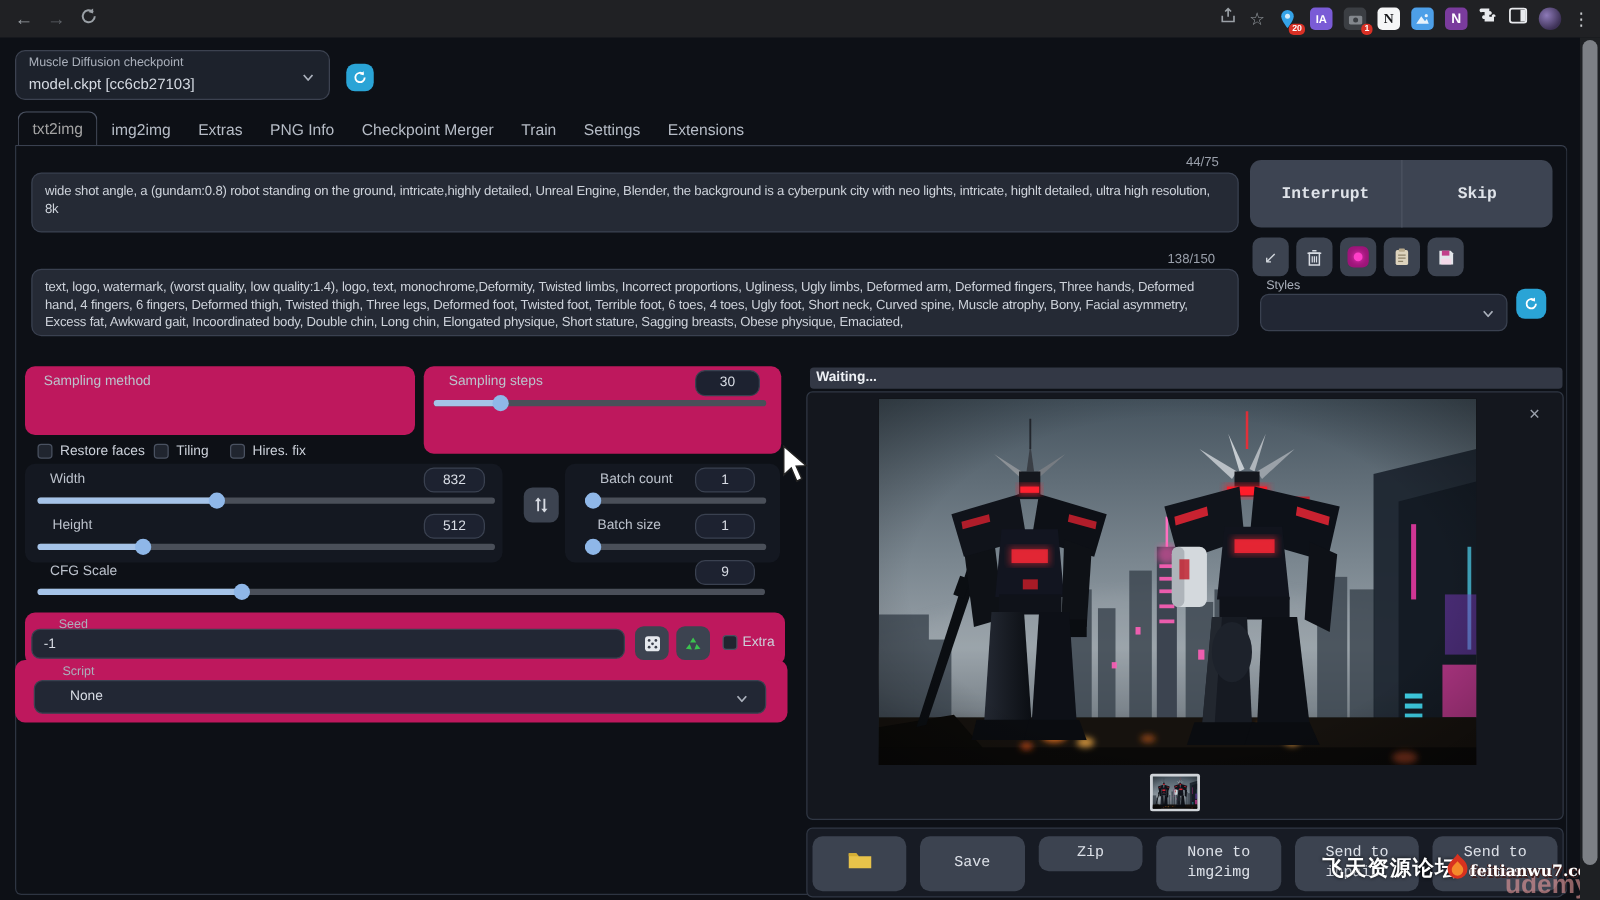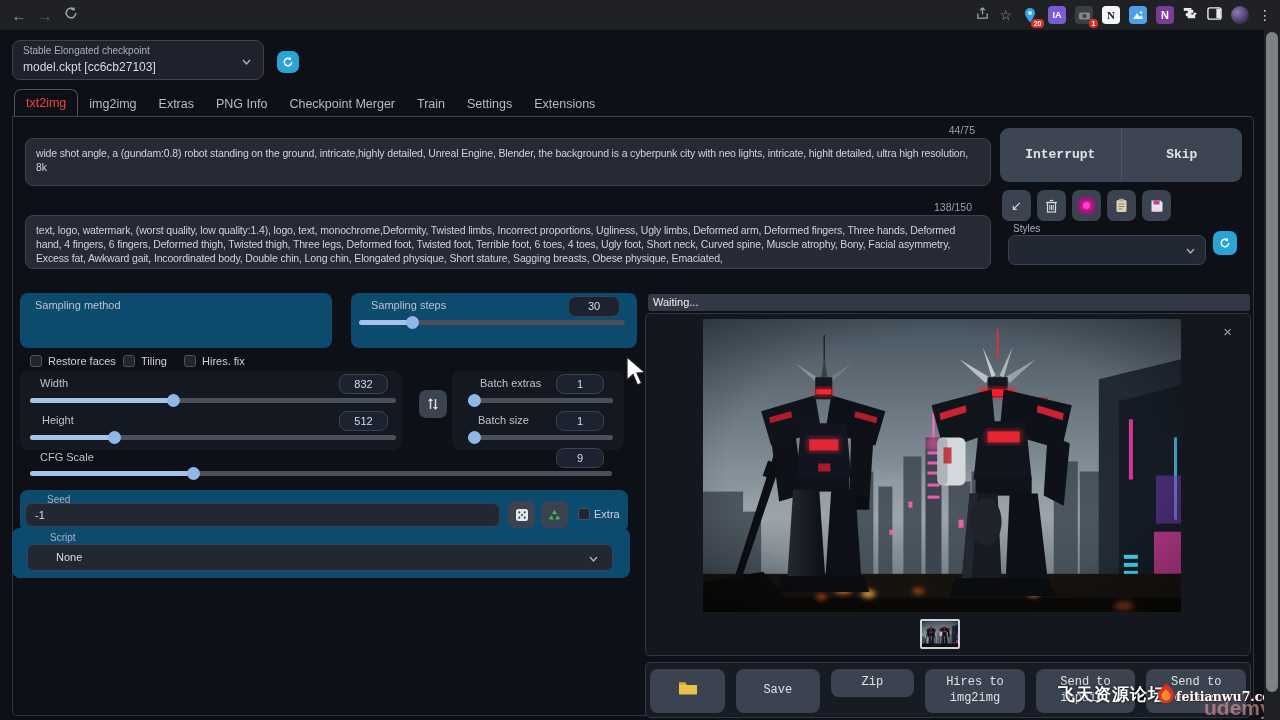--- a/index.html
+++ b/index.html
@@ -15,40 +15,40 @@
   #omnibox { position:absolute; left:88px; top:4px; width:560px; height:22px; background:#35363a;
     border-radius:11px; display:flex; align-items:center; padding:0 10px; gap:7px; }
   #omnibox .url { color:#e8eaed; font-size:12px; letter-spacing:.1px; }
   #browser-right { position:absolute; right:8px; top:0; height:30px; display:flex; align-items:center; gap:9px; }
   .ext { width:18px; height:18px; border-radius:4px; position:relative; display:flex; align-items:center; justify-content:center;
     font-size:9px; font-weight:bold; }
   .badge { position:absolute; right:-5px; bottom:-4px; background:#d93025; color:#fff; font-size:7px; font-weight:bold;
     border-radius:4px; padding:1px 2.5px; line-height:1; }
 
   
-  .panel { background:#0c4a6e; border-radius:8px; }
+  .panel { background:#be185d; border-radius:8px; }
   .blk-label { color:#bcc2cc; font-size:11px; }
   .sm-label  { color:#aab0bb; font-size:10px; }
   .inputbox { background:#222734; border:1px solid #3a4150; border-radius:7px; color:#d8dce4; }
   .pill { position:absolute; border:1px solid #3a4150; border-radius:8px; background:#1d2230; color:#d8dce4;
     font-size:11px; text-align:center; line-height:19px; }
   .track { position:absolute; height:5px; border-radius:3px; background:#4a4f59; }
   .fill  { position:absolute; left:0; top:0; height:5px; border-radius:3px; background:#a5c3e8; }
   .handle{ position:absolute; top:-4px; width:13px; height:13px; border-radius:50%; background:#8fb7e8; }
   .chk { position:absolute; width:12px; height:12px; border:1px solid #4a5261; border-radius:3px; background:#20252f; }
   .chklabel { position:absolute; color:#ccd1da; font-size:11px; }
   .toolbtn { position:absolute; background:#3c4350; border-radius:7px; display:flex; align-items:center; justify-content:center; }
   .chev { width:9px; height:6px; }
   .graybtn { background:#3c4350; border:none; border-radius:8px; color:#dde1e8; font-size:12px;
     font-family:Liberation Mono, monospace; line-height:1.3; cursor:default; }
 
   
   #tabs { position:absolute; left:14px; top:88px; display:flex; align-items:flex-end; height:29px; }
   .tab { color:#b6bcc6; font-size:12.5px; padding:6px 11px; }
-  .tab.active { color:#ef4444; border:1px solid #4a5160; border-bottom:1px solid #0d1016; border-radius:7px 7px 0 0; background:#0d1016; }
+  .tab.active { color:#a3a3a3; border:1px solid #4a5160; border-bottom:1px solid #0d1016; border-radius:7px 7px 0 0; background:#0d1016; }
 
   #content-frame { position:absolute; left:12px; top:116px; width:1242px; height:600px;
     border:1px solid #2e3542; border-top:1px solid #3a4150; border-radius:0 5px 5px 5px; background:transparent; }
 
   textarea.prompt { position:absolute; resize:none; font-family:"Liberation Sans",sans-serif;
     font-size:10.5px; letter-spacing:-0.15px; color:#ced3db; background:#252a35; border:1px solid #3a4150;
     border-radius:8px; padding:7px 10px; line-height:14px; overflow:hidden; }
   .counter { position:absolute; color:#9aa0ab; font-size:10.5px; text-align:right; width:60px; }
 
   
@@ -118,21 +118,21 @@
           <rect x="1" y="2" width="14" height="12" rx="2" fill="none" stroke="#e8eaed" stroke-width="1.5"></rect>
           <rect x="10" y="3" width="4.5" height="10" fill="#e8eaed"></rect>
         </svg>
     </span>
     <span style="width:18px;height:18px;border-radius:50%;background:radial-gradient(circle at 35% 35%, #8d7ab8, #3d3156 70%);display:inline-block"></span>
     <span style="color:#c7cacd;font-size:14px">⋮</span>
   </div>
 </div>
 
 <div class="abs panel" style="left:12px;top:40px;width:252px;height:40px;border:1px solid #3c4250;background:#1d222c">
-  <div class="sm-label" style="position:absolute;left:10px;top:4px">Stable Elongated checkpoint</div>
+  <div class="sm-label" style="position:absolute;left:10px;top:4px">Muscle Diffusion checkpoint</div>
   <div style="position:absolute;left:10px;top:19px;color:#d5dae2;font-size:12px">model.ckpt [cc6cb27103]</div>
   <svg class="chev" style="position:absolute;right:12px;top:18px" viewBox="0 0 9 6">
       <polyline points="1,1 4.5,5 8,1" fill="none" stroke="#aab0bb" stroke-width="1.4"></polyline>
     </svg>
 </div>
 <div class="toolbtn" style="left:277px;top:51px;width:22px;height:22px;background:#2aa4d6">
   <svg width="12" height="12" viewBox="0 0 16 16">
       <path d="M13 8a5 5 0 1 1-1.5-3.6" fill="none" stroke="#fff" stroke-width="2"></path>
       <polygon points="12,1.2 12,5.6 7.8,4.4" fill="#fff"></polygon>
     </svg>
@@ -208,21 +208,21 @@
   <svg width="12" height="12" viewBox="0 0 16 16">
       <path d="M13 8a5 5 0 1 1-1.5-3.6" fill="none" stroke="#fff" stroke-width="2"></path>
       <polygon points="12,1.2 12,5.6 7.8,4.4" fill="#fff"></polygon>
     </svg>
 </div>
 
 <div class="abs panel" style="left:20px;top:293px;width:312px;height:55px">
   <div class="blk-label" style="position:absolute;left:15px;top:6px">Sampling method</div>
 </div>
 
-<div class="abs panel" style="left:351px;top:293px;width:286px;height:55px">
+<div class="abs panel" style="left:339px;top:293px;width:286px;height:70px">
   <div class="blk-label" style="position:absolute;left:20px;top:6px">Sampling steps</div>
   <div class="pill" style="left:217px;top:3px;width:52px;height:21px">30</div>
   <div class="track" style="left:8px;top:27px;width:266px">
     <div class="fill" style="width: 20%;"></div>
       <div class="handle" style="left: calc(20% - 6px);"></div>
   </div>
 </div>
 
 <span class="chk" style="left:30px;top:355px"></span>
 <span class="chklabel" style="left:48px;top:355px">Restore faces</span>
@@ -248,21 +248,21 @@
 <div class="toolbtn" style="left:419px;top:390px;width:28px;height:28px">
   <svg width="12" height="14" viewBox="0 0 12 14">
       <line x1="3.5" y1="2" x2="3.5" y2="12" stroke="#d7dbe2" stroke-width="1.5"></line>
       <polygon points="1,4 3.5,1 6,4" fill="#d7dbe2"></polygon>
       <line x1="8.5" y1="2" x2="8.5" y2="12" stroke="#d7dbe2" stroke-width="1.5"></line>
       <polygon points="6,10 8.5,13 11,10" fill="#d7dbe2"></polygon>
     </svg>
 </div>
 
 <div class="abs panel" style="left:452px;top:371px;width:172px;height:79px;background:#141821"></div>
-<div class="blk-label abs" style="left:480px;top:377px">Batch extras</div>
+<div class="blk-label abs" style="left:480px;top:377px">Batch count</div>
 <div class="pill" style="left:556px;top:374px;width:48px;height:20px">1</div>
 <div class="track" style="left:468px;top:398px;width:145px">
     <div class="fill" style="width: 4%;"></div>
     <div class="handle" style="left: calc(4% - 6px);"></div>
   </div>
 <div class="blk-label abs" style="left:478px;top:414px">Batch size</div>
 <div class="pill" style="left:556px;top:411px;width:48px;height:20px">1</div>
 <div class="track" style="left:468px;top:435px;width:145px">
     <div class="fill" style="width: 4%;"></div>
     <div class="handle" style="left: calc(4% - 6px);"></div>
@@ -301,21 +301,21 @@
 <div class="abs panel" style="left:12px;top:528px;width:618px;height:50px"></div>
 <div class="sm-label abs" style="left:50px;top:532px">Script</div>
 <div class="abs inputbox" style="left:27px;top:544px;width:586px;height:27px;font-size:11px;line-height:25px;padding-left:28px">
   <span>None</span>
   <svg class="chev" style="position:absolute;right:14px;top:11px" viewBox="0 0 9 6">
       <polyline points="1,1 4.5,5 8,1" fill="none" stroke="#aab0bb" stroke-width="1.4"></polyline>
     </svg>
 </div>
 
 <div class="abs" style="left:648px;top:294px;width:602px;height:17px;background:#333845;border-radius:3px">
-  <span style="position:absolute;left:5px;top:2px;color:#eef1f5;font-size:11px;font-weight:normal">Waiting...</span>
+  <span style="position:absolute;left:5px;top:2px;color:#eef1f5;font-size:11px;font-weight:bold">Waiting...</span>
 </div>
 
 <div class="abs" style="left:645px;top:313px;width:606px;height:343px;border:1px solid #303744;border-radius:5px;background:#14171e">
   <span style="position:absolute;right:18px;top:10px;color:#9aa0ab;font-size:15px;line-height:1">×</span>
 
   <div style="position:absolute;left:57px;top:5px;width:478px;height:293px;background:#000">
     <svg id="genart" width="478" height="293" viewBox="0 0 477 292" preserveAspectRatio="none">
       <defs>
         <linearGradient id="sky" x1="0" y1="0" x2="0" y2="1">
           <stop offset="0" stop-color="#46545f"></stop>
@@ -602,21 +602,21 @@
 <div class="abs" style="left:645px;top:662px;width:606px;height:56px;border:1px solid #303744;border-radius:5px;background:#171b24">
   <div style="position:absolute;left:4px;top:6px;right:4px;display:flex;gap:11px">
     <button class="graybtn" style="width:75px;height:44px">
       <svg width="20" height="16" viewBox="0 0 20 16">
           <path d="M1 2.5h6l2 2.5h10v9.5H1z" fill="#e8c34a"></path>
           <path d="M1 2.5h6l2 2.5H1z" fill="#d4ae35"></path>
         </svg>
     </button>
     <button class="graybtn" style="flex:1;height:44px">Save</button>
     <button class="graybtn" style="flex:1;height:28px">Zip</button>
-    <button class="graybtn" style="flex:1;height:44px;white-space:normal;padding:0 8px">Hires to img2img</button>
+    <button class="graybtn" style="flex:1;height:44px;white-space:normal;padding:0 8px">None to img2img</button>
     <button class="graybtn" style="flex:1;height:44px;white-space:normal;padding:0 8px">Send to inpaint</button>
     <button class="graybtn" style="flex:1;height:44px;white-space:normal;padding:0 8px">Send to extras</button>
   </div>
 </div>
 
 <div id="watermark">
   <span id="wm-brand">udemy</span>
   <span id="wm-site">飞天资源论坛</span>
   <svg style="position:absolute;left:129px;top:10px" width="19" height="23" viewBox="0 0 19 23">
     <path d="M9 1c3 4 8 6 8 12a8 8 0 0 1-16 0C1 8 6 6 9 1z" fill="#d8321f"></path>

